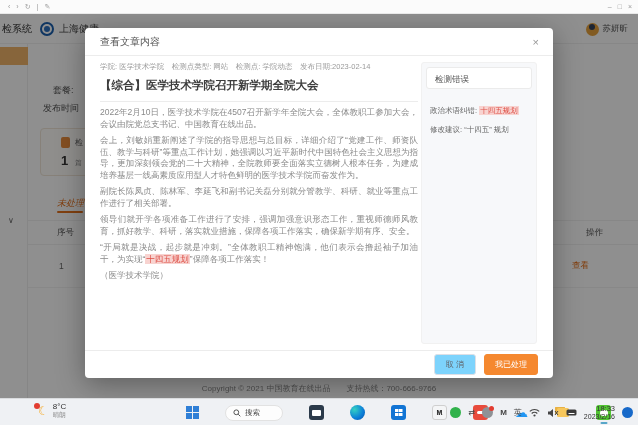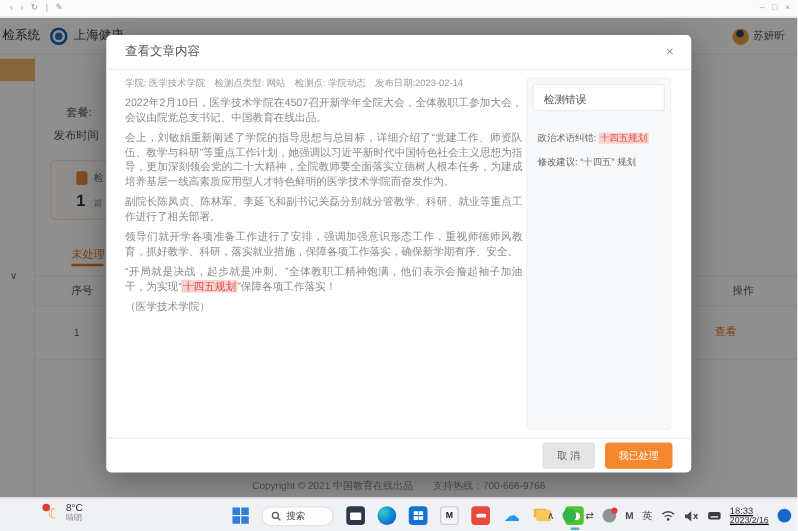--- a/index.html
+++ b/index.html
@@ -34,21 +34,21 @@
 
   .filter-label { position:absolute; font-size:9px; color:#555; }
   .stat-card { position:absolute; left:40px; top:114px; width:230px; height:48px; border:1px solid #f0e6d8;
                border-radius:4px; background:#fffdf9; }
   .stat-top { position:absolute; left:20px; top:8px; display:flex; gap:5px; align-items:center; }
   .stat-icon { width:9px; height:11px; background:#e98e3e; border-radius:2px; }
   .stat-label { font-size:8px; color:#666; }
   .stat-num { position:absolute; left:20px; top:24px; font-size:13px; font-weight:bold; color:#333; }
   .stat-unit { position:absolute; left:34px; top:29px; font-size:7px; color:#999; }
 
-  .tab-unproc { position:absolute; left:57px; top:183px; font-size:9px; color:#e6721e; }
+  .tab-unproc { position:absolute; left:57px; top:183px; font-size:9px; color:#e6721e;font-style:italic; }
   .tab-line  { position:absolute; left:57px; top:197px; width:26px; height:2px; background:#e6721e; border-radius:1px; }
 
   .tbl-head { position:absolute; left:28px; right:0; top:206px; height:25px; border-top:1px solid #f0f0f0; border-bottom:1px solid #f0f0f0; }
   .tbl-row  { position:absolute; left:28px; right:0; top:231px; height:43px; border-bottom:1px solid #f2f2f2; }
   .cell { position:absolute; font-size:8.5px; color:#555; top:50%; transform:translateY(-50%); }
   .cell.muted { color:#666; }
   .cell.link { color:#e6721e; }
 
   .page-footer { position:absolute; left:0; right:0; top:369px; text-align:center; font-size:8px; color:#8c8c8c; }
 
@@ -67,35 +67,35 @@
 
   .err-panel { position:absolute; left:336px; top:34px; width:116px; bottom:34px; background:#f7f8fa;
                border:1px solid #f1f1f1; border-radius:3px; }
   .err-head { margin:4px; background:#fff; border:1px solid #ebebeb; border-radius:3px; height:22px;
               line-height:22px; padding-left:8px; font-size:8.5px; color:#555; }
   .err-body { padding:8px 8px 0 8px; font-size:7.5px; color:#666; }
   .err-line { line-height:19px; white-space:nowrap; }
 
   .modal-footer { position:absolute; left:0; right:0; bottom:0; height:28px; border-top:1px solid #ececec;
                   display:flex; justify-content:flex-end; align-items:center; gap:8px; padding-right:15px; }
-  .btn-cancel { background:#e5e5e5; border:1px solid #dcdfe6; border-radius:3px; font-size:8px; color:#606266;
+  .btn-cancel { background:#7dd3fc; border:1px solid #dcdfe6; border-radius:3px; font-size:8px; color:#606266;
                 padding:4px 11px; cursor:pointer; font-family:inherit; }
   .btn-confirm { background:#f5882f; border:1px solid #f5882f; border-radius:3px; font-size:8px; color:#fff;
                  padding:4px 10px; cursor:pointer; font-family:inherit; }
 
   
   .taskbar { position:absolute; bottom:0; left:0; right:0; height:27px; background:#eff1f4;
              border-top:1px solid #dadcdf; z-index:40; }
   .weather { position:absolute; left:38px; top:3px; display:flex; gap:4px; align-items:center; }
   .moon { font-size:12px; color:#f6a821; position:relative; line-height:12px; }
   .moon .badge { position:absolute; left:-4px; top:-2px; width:6px; height:6px; border-radius:50%; background:#e23c30; }
   .wx-temp { font-size:8px; color:#333; line-height:9px; }
   .wx-desc { font-size:6.5px; color:#8a8a8a; line-height:8px; }
 
-  .tb-center { position:absolute; left:186px; top:0; height:27px; display:flex; align-items:center; gap:10px; }
+  .tb-center { position:absolute; left:186px; top:0; height:27px; display:flex; align-items:center; gap:26px; }
   .start { width:13px; height:13px; display:grid; grid-template-columns:6px 6px; grid-template-rows:6px 6px; gap:1px; cursor:pointer; }
   .start i { background:#2f7fd6; }
   .searchpill { width:58px; height:16px; background:#fdfdfd; border:1px solid #e2e2e2; border-radius:8px;
                 display:flex; align-items:center; gap:4px; padding-left:7px; cursor:pointer; }
   .searchpill span { font-size:7.5px; color:#444; }
   .tbicon { width:15px; height:15px; border-radius:3px; position:relative; cursor:pointer; display:flex;
             align-items:center; justify-content:center; }
   .i-explorer { background:#2b3a4a; } .i-explorer::after { content:""; width:9px; height:6px; background:#fff; border-radius:1px; }
   .i-edge { border-radius:50%; background:radial-gradient(circle at 30% 30%, #35d1c3, #0b7dd8 60%, #0a50a0); }
   .i-store { background:#1174d4; } .i-store::after { content:""; width:8px; height:7px;
@@ -108,21 +108,21 @@
               box-shadow:-3px -2px 0 -1px #e8b143; }
   .i-wechat { background:#51c332; } .i-wechat::after { content:""; width:8px; height:6px; background:#fff; border-radius:3px; }
   .run-bar { position:absolute; bottom:-4px; left:50%; transform:translateX(-50%); width:7px; height:2px;
              border-radius:1px; background:#58a6c8; }
 
   .tb-tray { position:absolute; right:5px; top:0; height:27px; display:flex; align-items:center; gap:7px; }
   .tb-tray .g { font-size:8px; color:#444; cursor:pointer; }
   .dot { width:11px; height:11px; border-radius:50%; cursor:pointer; position:relative; }
   .dot.green { background:#31b24b; } .dot.gray { background:#8f9296; } .dot.blue { background:#1769c9; }
   .dot .reddot { position:absolute; right:-1px; top:-1px; width:5px; height:5px; border-radius:50%; background:#e23c30; }
-  .clock { cursor:pointer;text-decoration:underline; }
+  .clock { text-align:right; cursor:pointer; }
   .clock .t { font-size:7.5px; color:#333; line-height:9px; }
   .clock .d { font-size:7px; color:#333; line-height:8px; }
 </style>
 </head>
 <body>
 
 <div class="screen">
 
   <div class="winstrip">
     <div class="ws-left">
@@ -187,20 +187,21 @@
   </div>
 
   <div class="modal">
     <div class="modal-header">
       <span class="modal-title">查看文章内容</span>
       <span class="modal-close">×</span>
     </div>
 
     <div class="article">
       <div class="meta">学院: 医学技术学院　检测点类型: 网站　检测点: 学院动态　发布日期:2023-02-14</div>
+      <div class="art-title">【综合】医学技术学院召开新学期全院大会</div>
       <p class="para">2022年2月10日，医学技术学院在4507召开新学年全院大会，全体教职工参加大会，会议由院党总支书记、中国教育在线出品。</p>
       <p class="para">会上，刘敏娟重新阐述了学院的指导思想与总目标，详细介绍了“党建工作、师资队伍、教学与科研”等重点工作计划，她强调以习近平新时代中国特色社会主义思想为指导，更加深刻领会党的二十大精神，全院教师要全面落实立德树人根本任务，为建成培养基层一线高素质应用型人才特色鲜明的医学技术学院而奋发作为。</p>
       <p class="para">副院长陈凤贞、陈林军、李延飞和副书记关磊分别就分管教学、科研、就业等重点工作进行了相关部署。</p>
       <p class="para">领导们就开学各项准备工作进行了安排，强调加强意识形态工作，重视师德师风教育，抓好教学、科研，落实就业措施，保障各项工作落实，确保新学期有序、安全。</p>
       <p class="para"><span>“开局就是决战，起步就是冲刺。”全体教职工精神饱满，他们表示会撸起袖子加油干，为实现“</span><span class="hl">十四五规划</span><span>”保障各项工作落实！</span></p>
       <p class="para">（医学技术学院）</p>
     </div>
 
     <div class="err-panel">
       <div class="err-head">检测错误</div>

